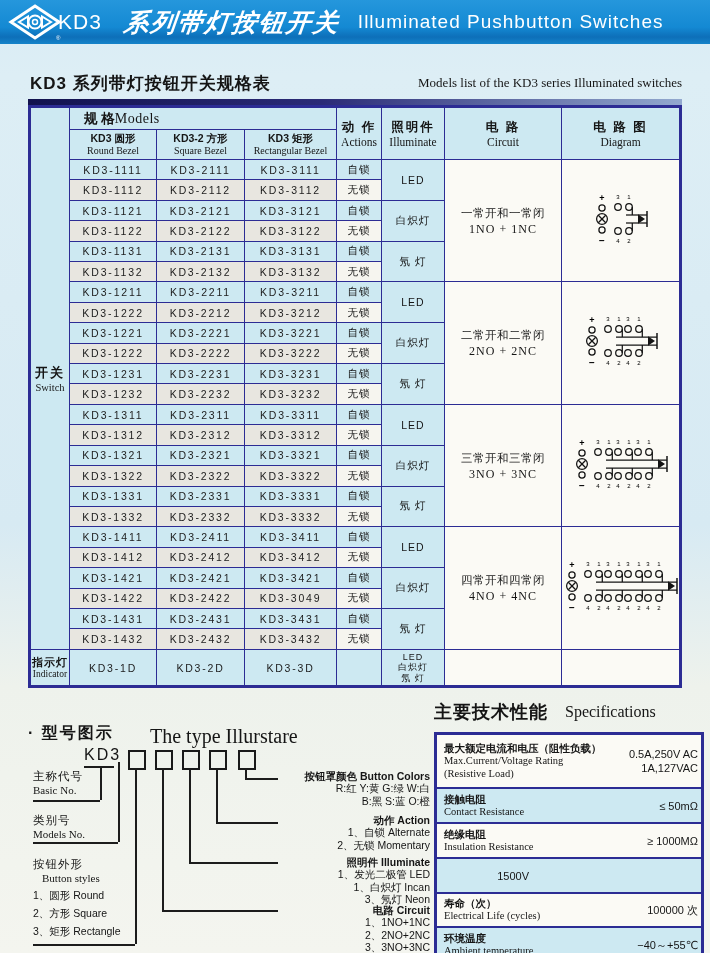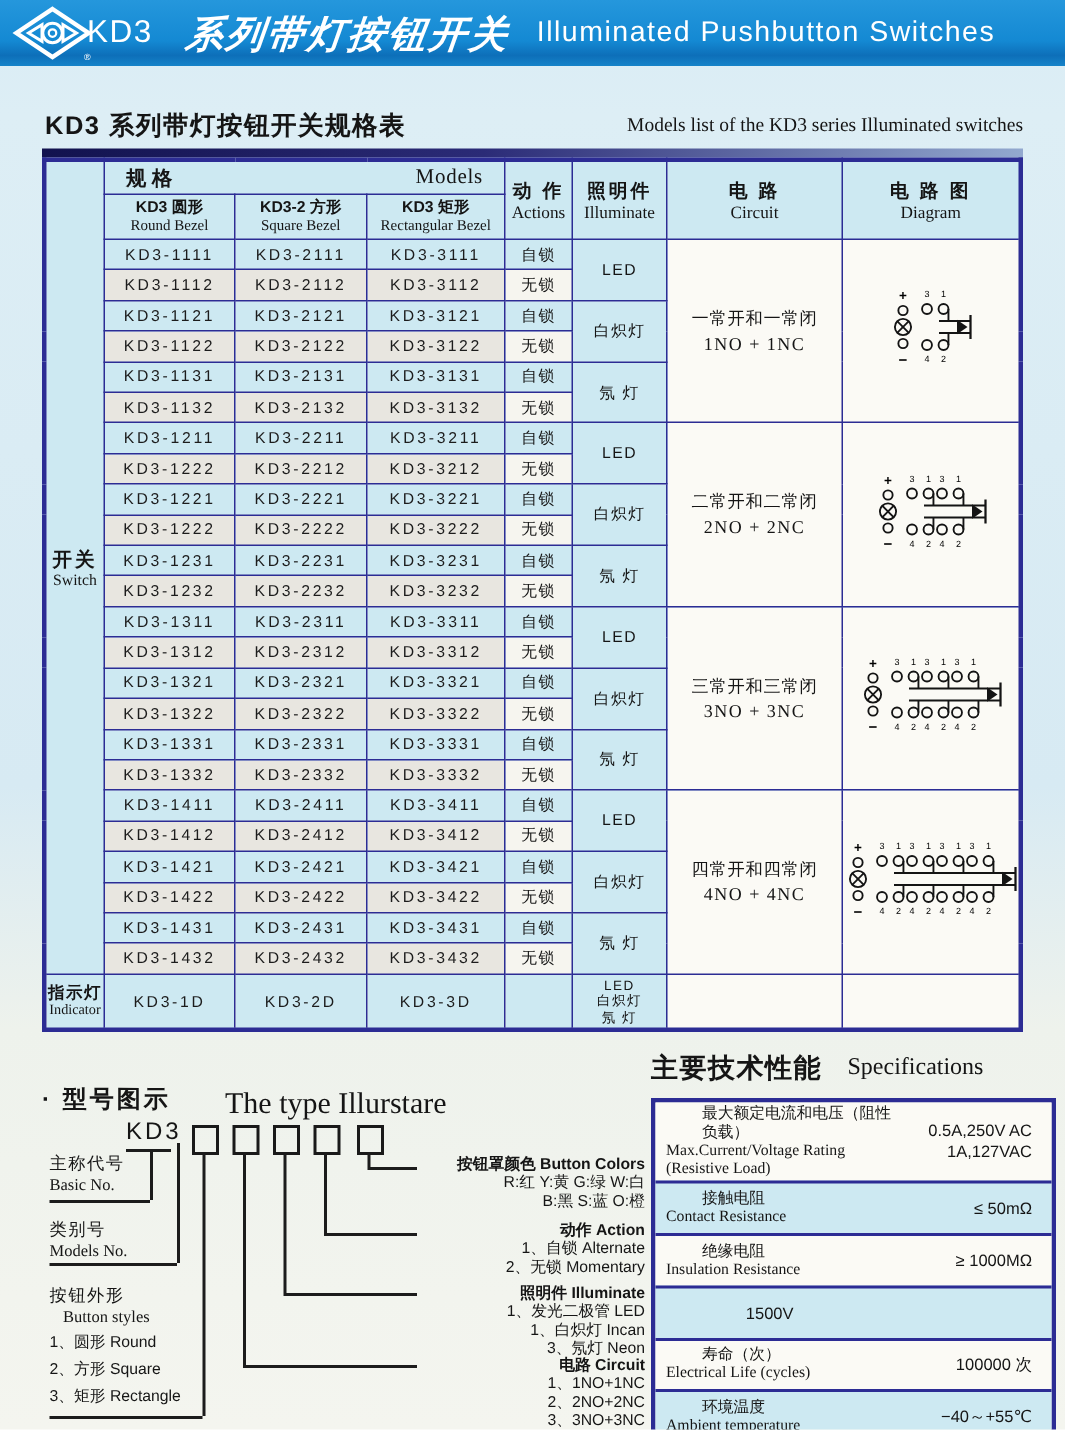--- a/index.html
+++ b/index.html
@@ -28,21 +28,21 @@
     border-collapse:collapse;table-layout:fixed;}
   #models-table td{border:1.5px solid #2c2c94;padding:0;text-align:center;vertical-align:middle;overflow:hidden;}
   #models-table{border:3px solid #2c2c94;}
   .cell-blue{background:#cde9f2;}
   .cell-gray{background:#e8e6e0;}
   .cell-offwhite{background:#f6f5ef;}
   .cell-white{background:#fbfaf5;}
   tr.group-start td{border-top-width:2.4px;}
   .hdr-spec{font-weight:bold;font-size:13.5px;}
   .hdr-spec .en{font-weight:normal;font-size:14px;font-family:"Liberation Serif","DejaVu Serif",serif;letter-spacing:.5px;}
-  .hdr-spec-flex{display:flex;justify-content:space-between;align-items:center;padding:0 14px;}
+  .hdr-spec-flex{display:flex;justify-content:flex-start;align-items:center;padding:0 14px;}
   .hdr-bezel .cn{font-size:10.5px;font-weight:bold;line-height:13px;}
   .hdr-bezel .en{font-size:10px;line-height:12px;font-family:"Liberation Serif","DejaVu Serif",serif;white-space:nowrap;}
   .hdr-two .cn{font-size:12.5px;font-weight:bold;line-height:16px;letter-spacing:2px;}
   .hdr-two .en{font-size:11.5px;line-height:14px;font-family:"Liberation Serif","DejaVu Serif",serif;}
   .model-number{font-size:10.5px;letter-spacing:1.8px;color:#1c1c1c;}
   .action-cell{font-size:10.5px;letter-spacing:1px;}
   .lamp-cell{font-size:10.5px;letter-spacing:1px;}
   .side-label .cn{font-size:13px;font-weight:bold;letter-spacing:2px;line-height:17px;}
   .side-label .en{font-size:10.5px;line-height:13px;font-family:"Liberation Serif","DejaVu Serif",serif;}
   .cir-cn{font-size:11.5px;line-height:16px;letter-spacing:.5px;}
@@ -68,23 +68,23 @@
   
   #specs{position:absolute;left:425px;top:695px;width:285px;height:258px;}
   #sp-title-cn{position:absolute;left:9px;top:5px;font-size:18px;font-weight:bold;letter-spacing:1px;}
   #sp-title-en{position:absolute;left:140px;top:8px;font-size:16px;}
   #spec-table{position:absolute;left:9px;top:37px;width:264px;border:3px solid #2c2c94;}
   .spec-row{display:flex;align-items:center;border-top:2px solid #2c2c94;}
   .spec-row:first-child{border-top:none;}
   .spec-row:nth-child(odd){background:#fbfaf5;}
   .spec-row:nth-child(even){background:#cde9f2;}
   .spec-name{flex:1 1 auto;padding:3px 2px 3px 7px;}
-  .spec-name .cn{font-size:10.5px;font-weight:normal;line-height:13px;margin-left:24px;}
+  .spec-name .cn{font-size:10.5px;font-weight:bold;line-height:13px;}
   .spec-name .en{font-size:10.5px;line-height:12.5px;font-family:"Liberation Serif","DejaVu Serif",serif;}
-  .spec-value{flex:0 0 92px;text-align:right;padding-right:13px;}
+  .spec-value{flex:0 0 92px;text-align:right;padding-right:3px;}
   .spec-value div{font-size:11px;line-height:14px;}
 </style>
 </head>
 <body>
 
 <div id="banner">
   <svg id="logo" width="54" height="38" viewBox="0 0 108 76">
     <polygon points="54,6 102,38 54,70 6,38" fill="none" stroke="#ffffff" stroke-width="6"></polygon>
     <polygon points="22,38 40,27 40,49" fill="none" stroke="#ffffff" stroke-width="4"></polygon>
     <circle cx="54" cy="38" r="13" fill="none" stroke="#ffffff" stroke-width="4"></circle>
@@ -456,21 +456,21 @@
       <tr>
         <td class="model-number cell-blue">KD3-1421</td>
         <td class="model-number cell-blue">KD3-2421</td>
         <td class="model-number cell-blue">KD3-3421</td>
         <td class="action-cell cell-blue">自锁</td>
         <td class="lamp-cell cell-blue" rowspan="2">白炽灯</td>
       </tr>
       <tr>
         <td class="model-number cell-gray">KD3-1422</td>
         <td class="model-number cell-gray">KD3-2422</td>
-        <td class="model-number cell-gray">KD3-3422</td>
+        <td class="model-number cell-gray">KD3-3049</td>
         <td class="action-cell cell-offwhite">无锁</td>
       </tr>
       <tr>
         <td class="model-number cell-blue">KD3-1431</td>
         <td class="model-number cell-blue">KD3-2431</td>
         <td class="model-number cell-blue">KD3-3431</td>
         <td class="action-cell cell-blue">自锁</td>
         <td class="lamp-cell cell-blue" rowspan="2">氖 灯</td>
       </tr>
       <tr>

